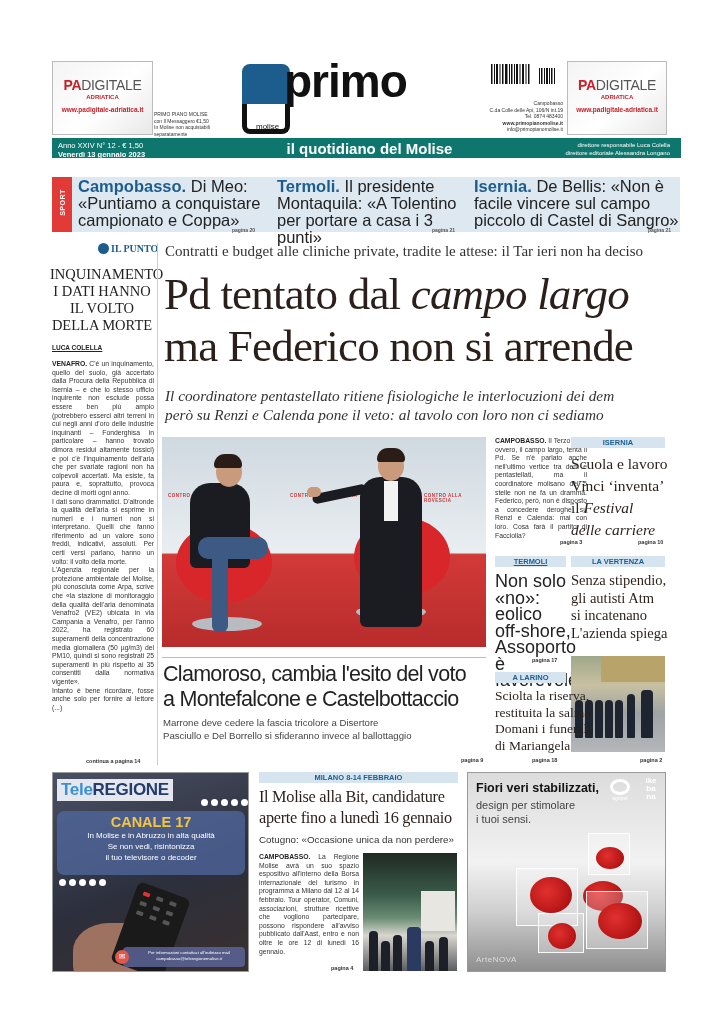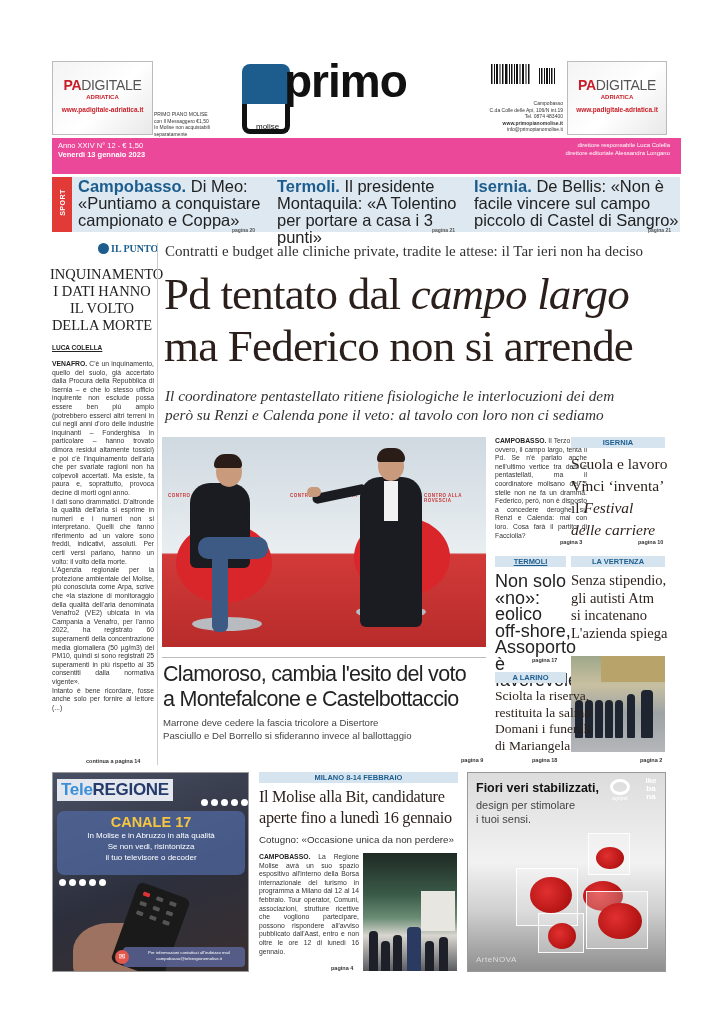--- a/index.html
+++ b/index.html
@@ -14,21 +14,21 @@
   .ad-box .sub{font-size:4px;color:#c8202a;margin-top:1px;}
   .ad-box .sub b{font-size:6px;}
   .ad-box .url{font-size:6.5px;font-weight:bold;color:#c8202a;margin-top:6px;}
   .small-info{font-size:5px;line-height:6.5px;color:#333;}
   .logo{position:absolute;left:242px;top:60px;width:225px;height:80px;}
   .logo .primo{position:absolute;left:42px;top:-6px;font-family:"Liberation Sans",sans-serif;font-size:46px;font-weight:bold;color:#111;letter-spacing:-1px;}
   .logo .piano{position:absolute;left:52px;top:32px;font-family:"Liberation Sans",sans-serif;font-size:50px;font-weight:bold;color:#1c5d8e;letter-spacing:-2px;}
   .logo .pblock{position:absolute;left:0;top:4px;width:48px;height:40px;background:#1c5d8e;border-radius:8px 8px 0 0;}
   .logo .pblock2{position:absolute;left:0;top:44px;width:48px;height:30px;border:5px solid #111;border-top:none;border-radius:0 0 8px 8px;background:#fff;}
   .logo .molise{position:absolute;left:14px;top:62px;font-size:8px;color:#111;}
-  .bluebar{position:absolute;left:52px;top:138px;width:629px;height:36px;background:#ec4899;color:#fff;}
+  .bluebar{position:absolute;left:52px;top:138px;width:629px;height:20px;background:#0f766e;color:#fff;}
   .bluebar .left{position:absolute;left:6px;top:3px;font-size:7.5px;line-height:9px;}
   .bluebar .mid{position:absolute;left:205px;top:2px;width:225px;text-align:center;font-size:15px;font-weight:bold;}
   .bluebar .right{position:absolute;right:11px;top:3px;font-size:6px;line-height:8px;text-align:right;}
   
   .sport{position:absolute;left:52px;top:177px;width:628px;height:55px;background:#dde8f1;}
   .sport .tag{position:absolute;left:0;top:0;width:20px;height:55px;background:#e23a36;}
   .sport .tag span{position:absolute;left:-14px;top:22px;transform:rotate(-90deg);color:#fff;font-size:7px;font-weight:bold;width:48px;text-align:center;letter-spacing:0.5px;}
   .sport .item{position:absolute;top:1px;font-size:16.5px;line-height:17px;color:#222;}
   .sport .item b{color:#1c5d8e;}
   .sport .pg{position:absolute;bottom:-1px;font-size:5px;font-weight:bold;color:#555;}
@@ -148,20 +148,21 @@
   <div class="pa"><span>PA</span><span class="digi">DIGITALE</span></div>
   <div class="sub"><b>ADRIATICA</b></div>
   <div class="url">www.padigitale-adriatica.it</div>
 </div>
 
 <div class="bluebar">
   <div class="left">
     <div>Anno XXIV N° 12 - € 1,50</div>
     <div style="font-weight:bold;">Venerdì 13 gennaio 2023</div>
   </div>
+  <div class="mid">il quotidiano del Molise</div>
   <div class="right">
     <div>direttore responsabile Luca Colella</div>
     <div>direttore editoriale Alessandra Longano</div>
   </div>
 </div>
 
 <div class="sport">
   <div class="tag">
       <span>SPORT</span>
     </div>

